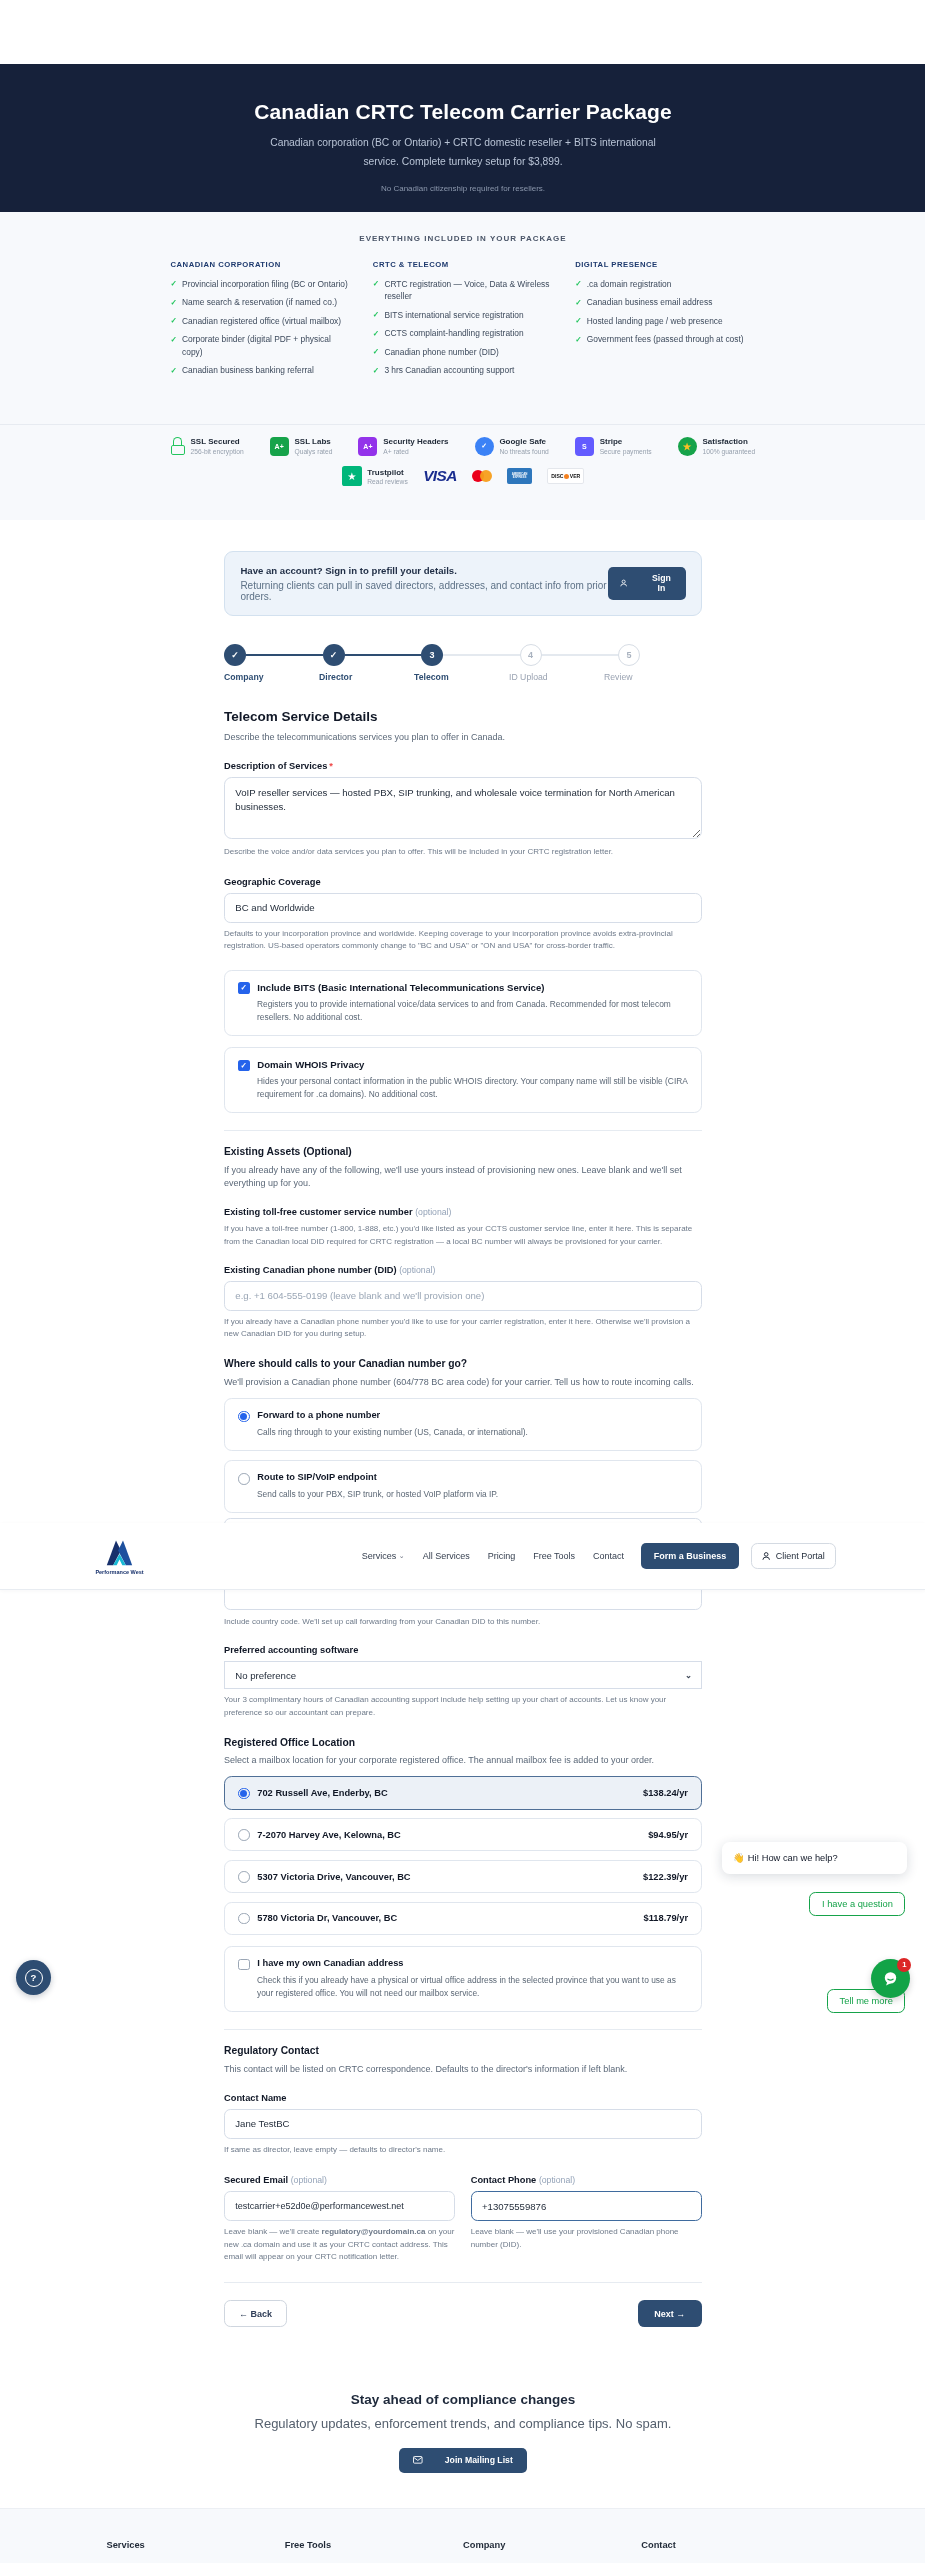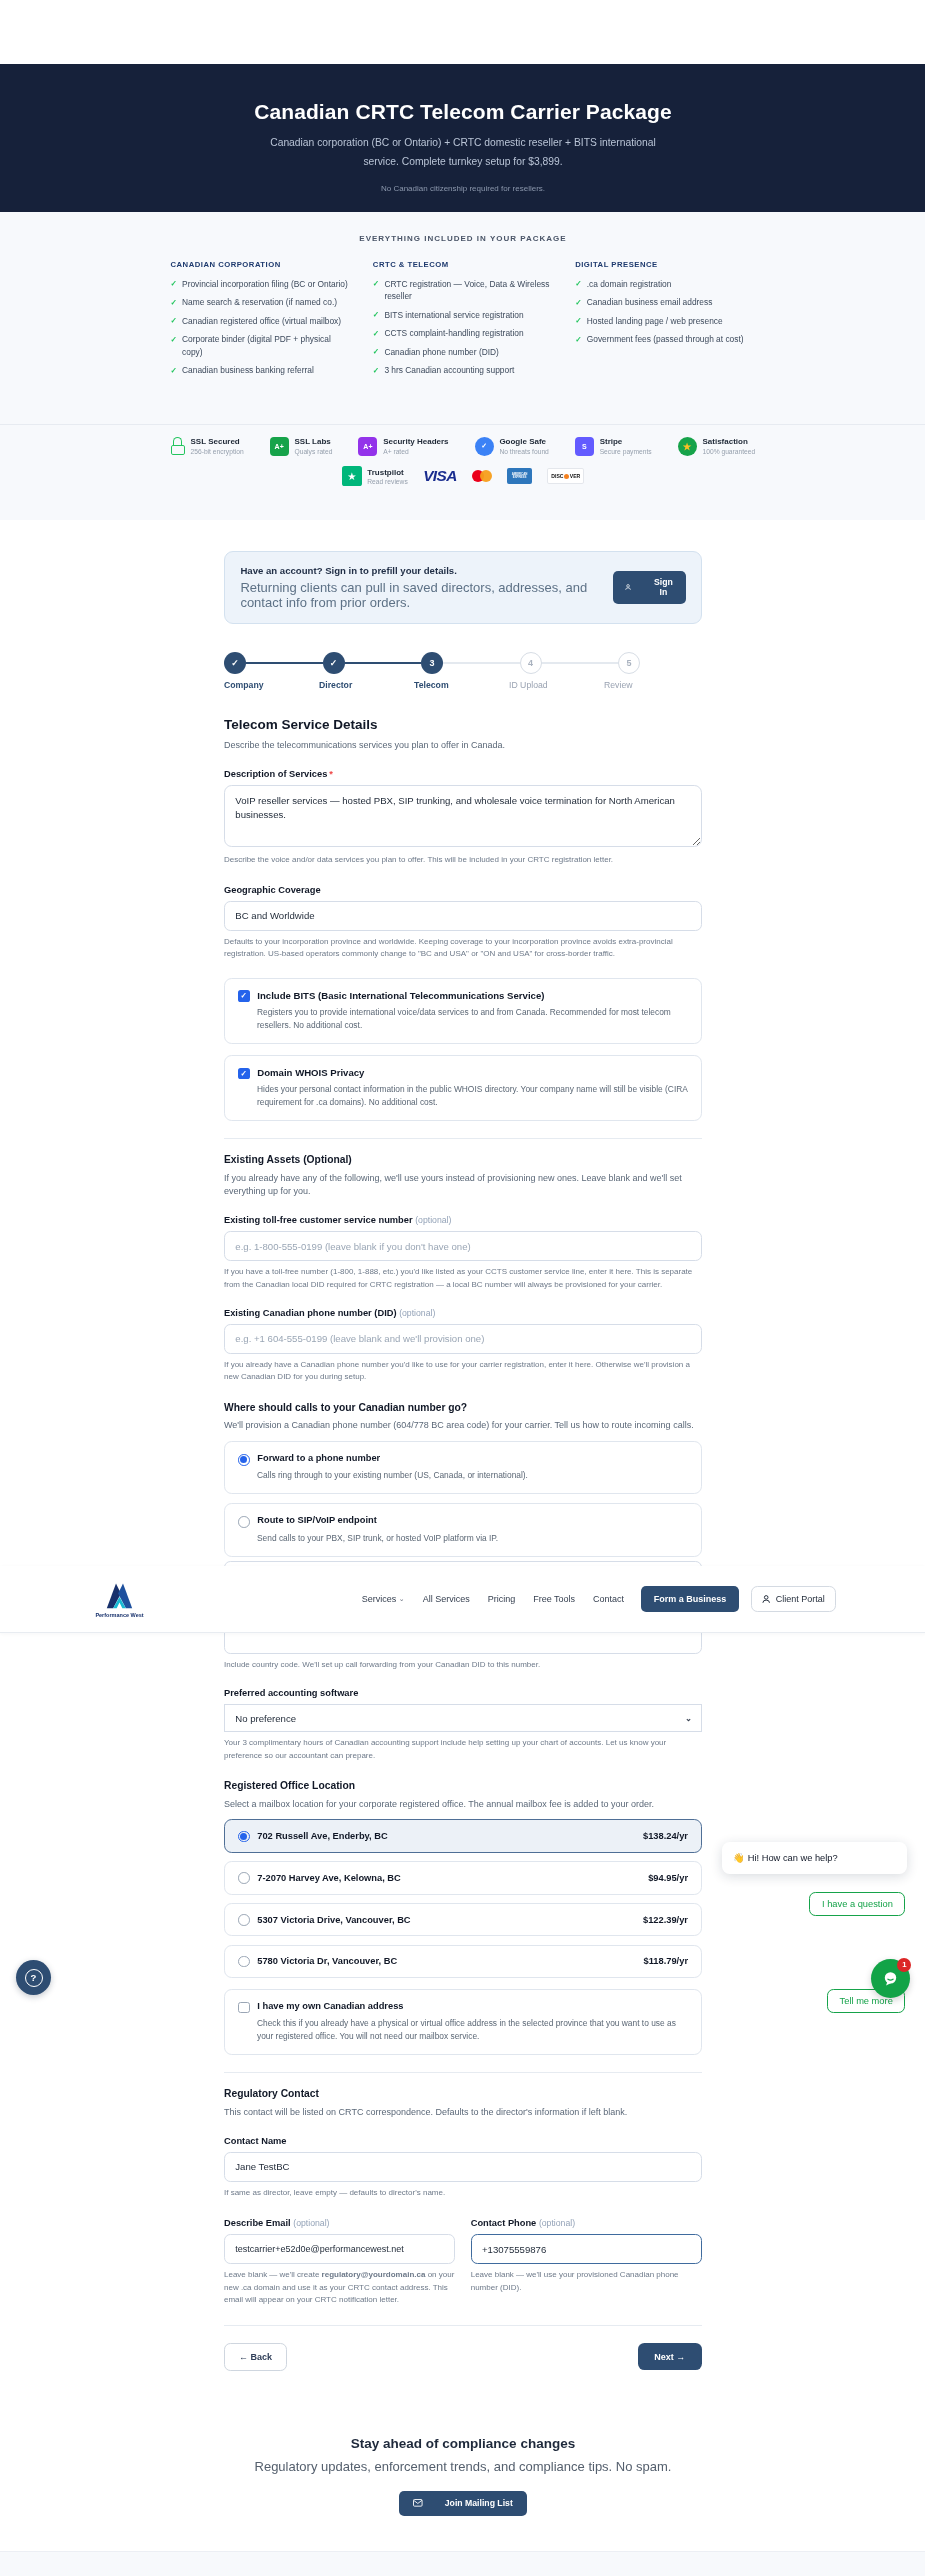--- a/index.html
+++ b/index.html
@@ -46,21 +46,21 @@
   .mc .r { background:#eb001b; } .mc .o { background:#f79e1b; margin-left:-4.5px; opacity:.95; }
   .amex { width:24.4px; height:15.4px; background:#2e77bc; border-radius:1.9px; color:#fff; font-size:2.9px; font-weight:700; display:flex; align-items:center; justify-content:center; text-align:center; line-height:1.2; }
   .disc { height:15.4px; background:#fff; border:0.6px solid #e4e7ec; border-radius:1.9px; display:flex; align-items:center; padding:0 3.2px; font-size:5.1px; font-weight:800; color:#111; }
   .disc .dot { width:5.1px; height:5.1px; border-radius:50%; background:#f48120; margin:0 0.6px; }
 
   
   .form-section { background:#fff; padding-top:31px; padding-bottom:28px; }
   .container { width:478px; margin:0 auto; }
   .signin { background:#edf3fa; border:0.6px solid #d3e1ef; border-radius:9px; padding:13px 15.4px; display:flex; align-items:center; justify-content:space-between; }
   .signin b { font-size:9.6px; color:#1f2d45; display:block; }
-  .signin p { font-size:13px; color:#5d7186; margin-top:3.9px; }
+  .signin p { font-size:10px; color:#5d7186; margin-top:3.9px; }
   .btn-navy { background:#2e4d72; color:#fff; border:none; border-radius:5.1px; padding:6.4px 11.6px; font-size:8.7px; font-weight:600; display:inline-flex; align-items:center; gap:22px; cursor:pointer; font-family:inherit; }
   .person-ic { width:8.4px; height:8.4px; }
 
   .stepper-wrap { position:relative; margin-top:28px; height:50px; }
   .stepper { display:flex; align-items:center; width:416px; }
   .stc { width:22px; height:22px; border-radius:50%; display:flex; align-items:center; justify-content:center; font-size:9px; font-weight:700; flex:0 0 auto; }
   .stc.done, .stc.active { background:#2e4d72; color:#fff; }
   .stc.todo { background:#fff; border:1px solid #d7dde5; color:#a9b2bf; }
   .stline { height:1.6px; flex:1; }
   .stline.f { background:#2e4d72; } .stline.g { background:#e4e9ef; }
@@ -363,21 +363,20 @@
           <span class="card-title">Domain WHOIS Privacy</span>
         </div>
         <div class="card-desc">Hides your personal contact information in the public WHOIS directory. Your company name will still be visible (CIRA requirement for .ca domains). No additional cost.</div>
       </div>
 
       <hr class="divider">
       <div class="h3">Existing Assets (Optional)</div>
       <div class="sub">If you already have any of the following, we'll use yours instead of provisioning new ones. Leave blank and we'll set everything up for you.</div>
 
       <label class="flabel"><span>Existing toll-free customer service number</span> <span class="opt">(optional)</span></label>
-      <input class="inp" placeholder="e.g. 1-800-555-0199 (leave blank if you don't have one)" style="">
       <div class="hint">If you have a toll-free number (1-800, 1-888, etc.) you'd like listed as your CCTS customer service line, enter it here. This is separate from the Canadian local DID required for CRTC registration — a local BC number will always be provisioned for your carrier.</div>
 
       <label class="flabel"><span>Existing Canadian phone number (DID)</span> <span class="opt">(optional)</span></label>
       <input class="inp" placeholder="e.g. +1 604-555-0199 (leave blank and we'll provision one)" style="">
       <div class="hint">If you already have a Canadian phone number you'd like to use for your carrier registration, enter it here. Otherwise we'll provision a new Canadian DID for you during setup.</div>
 
       <div class="h3" style="margin-top:18px">Where should calls to your Canadian number go?</div>
       <div class="sub">We'll provision a Canadian phone number (604/778 BC area code) for your carrier. Tell us how to route incoming calls.</div>
 
       <div class="card rcard">
@@ -474,21 +473,21 @@
       <hr class="divider">
       <div class="h3">Regulatory Contact</div>
       <div class="sub">This contact will be listed on CRTC correspondence. Defaults to the director's information if left blank.</div>
 
       <label class="flabel">Contact Name</label>
       <input class="inp" value="Jane TestBC" style="">
       <div class="hint">If same as director, leave empty — defaults to director's name.</div>
 
       <div class="grid2">
         <div>
-          <label class="flabel"><span>Describe Email</span> <span class="opt">(optional)</span></label>
+          <label class="flabel"><span>Secured Email</span> <span class="opt">(optional)</span></label>
           <input class="inp" style="font-size: 9px;" value="testcarrier+e52d0e@performancewest.net">
           <div class="hint"><span>Leave blank — we'll create </span><b>regulatory@yourdomain.ca</b><span> on your new .ca domain and use it as your CRTC contact address. This email will appear on your CRTC notification letter.</span></div>
         </div>
         <div>
           <label class="flabel"><span>Contact Phone</span> <span class="opt">(optional)</span></label>
           <input class="inp focused" value="+13075559876" style="">
           <div class="hint">Leave blank — we'll use your provisioned Canadian phone number (DID).</div>
         </div>
       </div>
 

